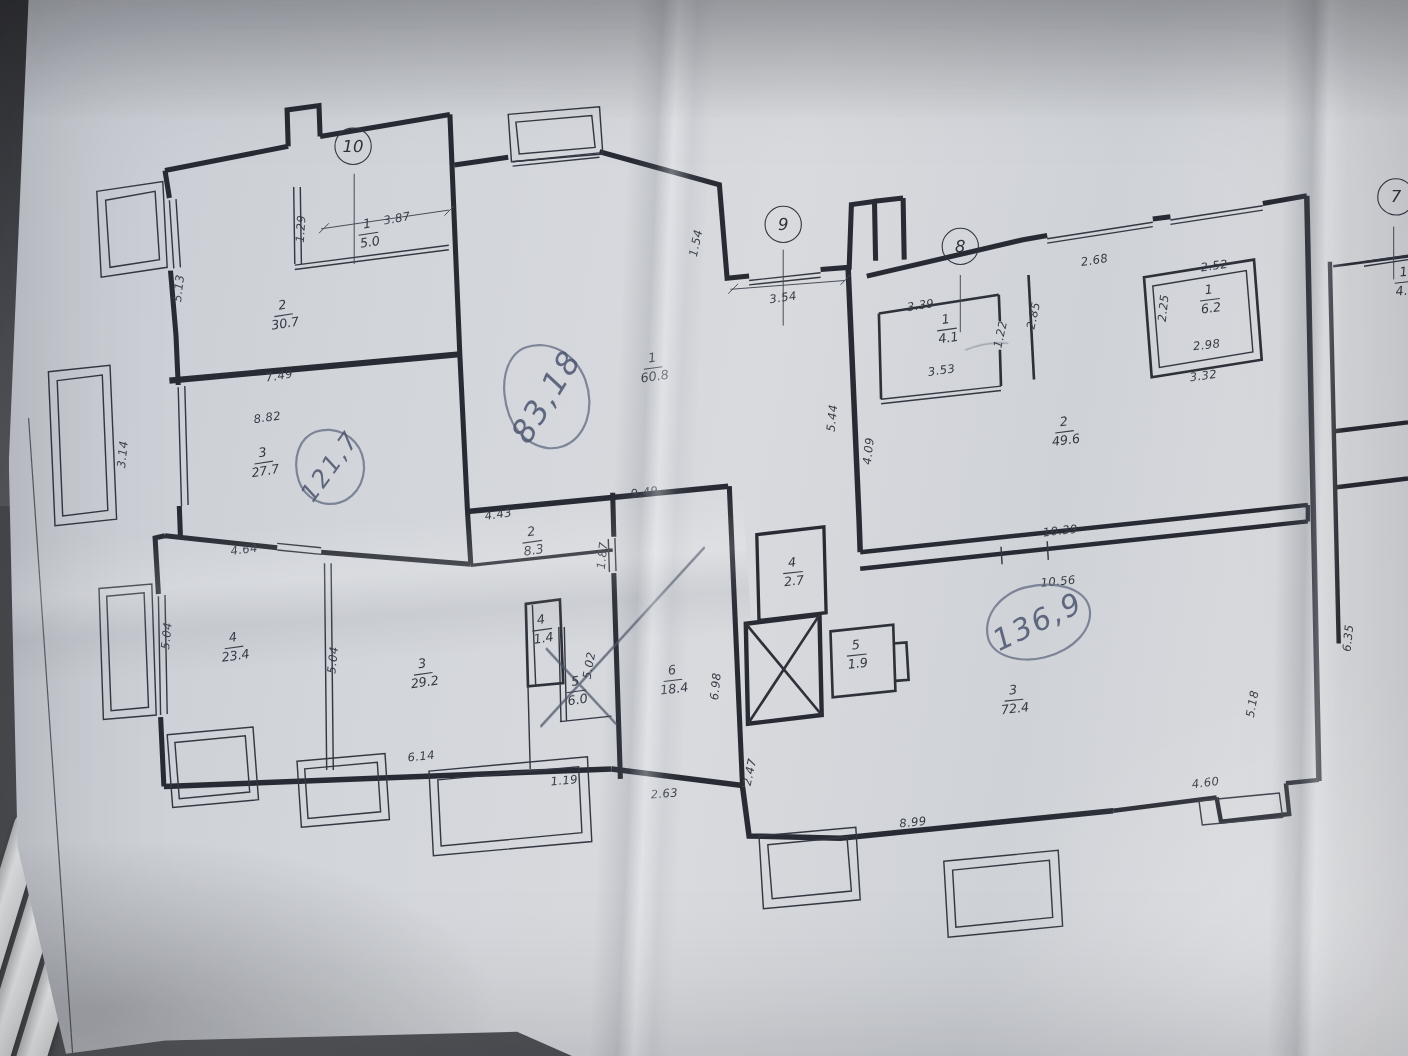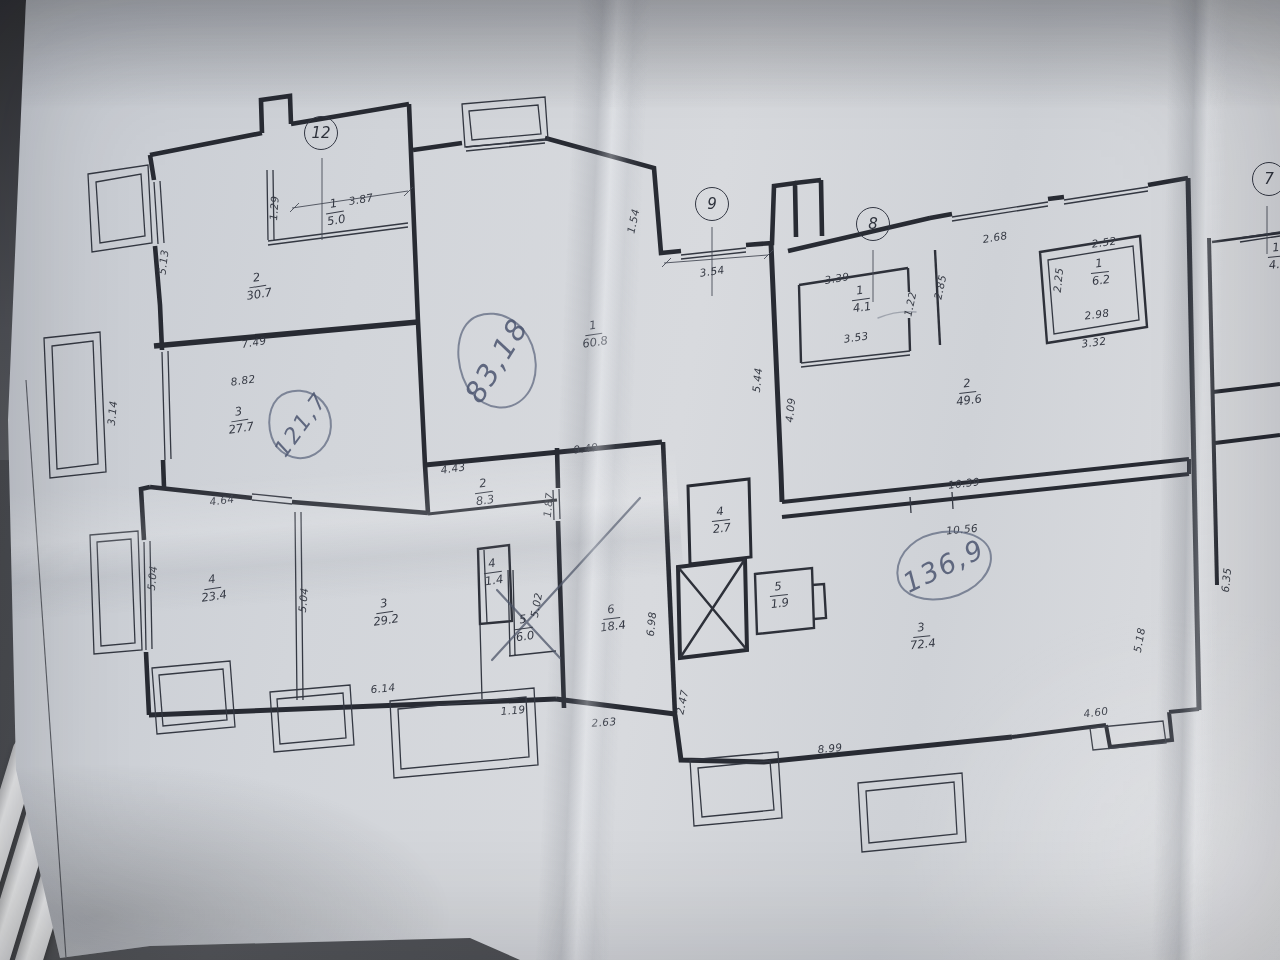--- a/index.html
+++ b/index.html
@@ -254,21 +254,21 @@
         <span class="rarea">4.1</span>
       </div>
       <div class="room-label" style="left: 1100px; top: 272px; transform: translate(-50%, -50%) rotate(-7deg);">
         <span class="rnum">1</span>
         <span class="rarea">6.2</span>
       </div>
       <div class="room-label" style="left: 1277px; top: 256px; transform: translate(-50%, -50%) rotate(-6deg);">
         <span class="rnum">1</span>
         <span class="rarea">4.5</span>
       </div>
-      <div class="axis-circle" style="left: 321px; top: 133px; transform: translate(-50%, -50%);">12</div>
+      <div class="axis-circle" style="left: 321px; top: 133px; transform: translate(-50%, -50%);">10</div>
       <div class="axis-circle" style="left: 712px; top: 204px; transform: translate(-50%, -50%);">9</div>
       <div class="axis-circle" style="left: 873px; top: 224px; transform: translate(-50%, -50%);">8</div>
       <div class="axis-circle" style="left: 1269px; top: 179px; transform: translate(-50%, -50%);">7</div>
       <div class="hand" style="width: 74px; height: 94px; left: 497px; top: 360px; transform: translate(-50%, -50%) rotate(-20deg);">
         <span style="font-size: 29px; transform: rotate(-38deg);">83,18</span>
       </div>
       <div class="hand" style="width: 60px; height: 66px; left: 300px; top: 424px; transform: translate(-50%, -50%) rotate(-18deg);">
         <span style="font-size: 22px; transform: rotate(-36deg);">121,7</span>
       </div>
       <div class="hand" style="width: 94px; height: 64px; left: 944px; top: 565px; transform: translate(-50%, -50%) rotate(-14deg);">

